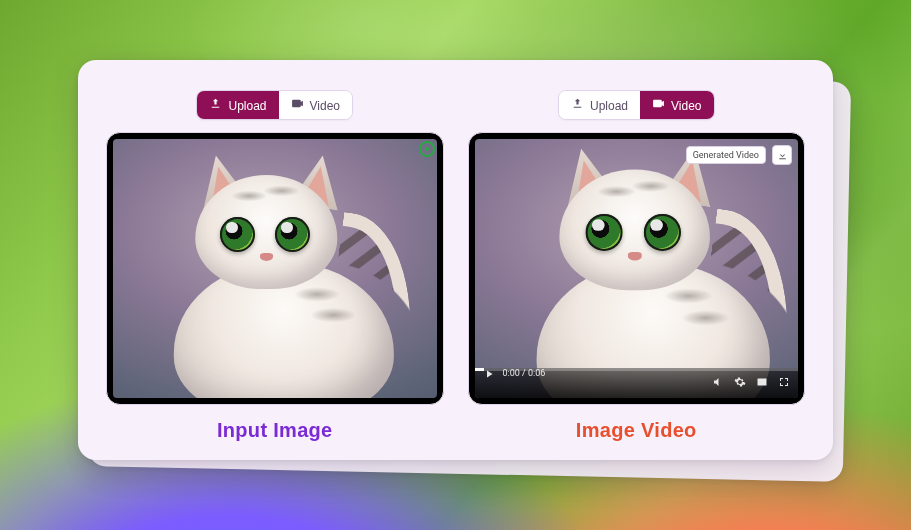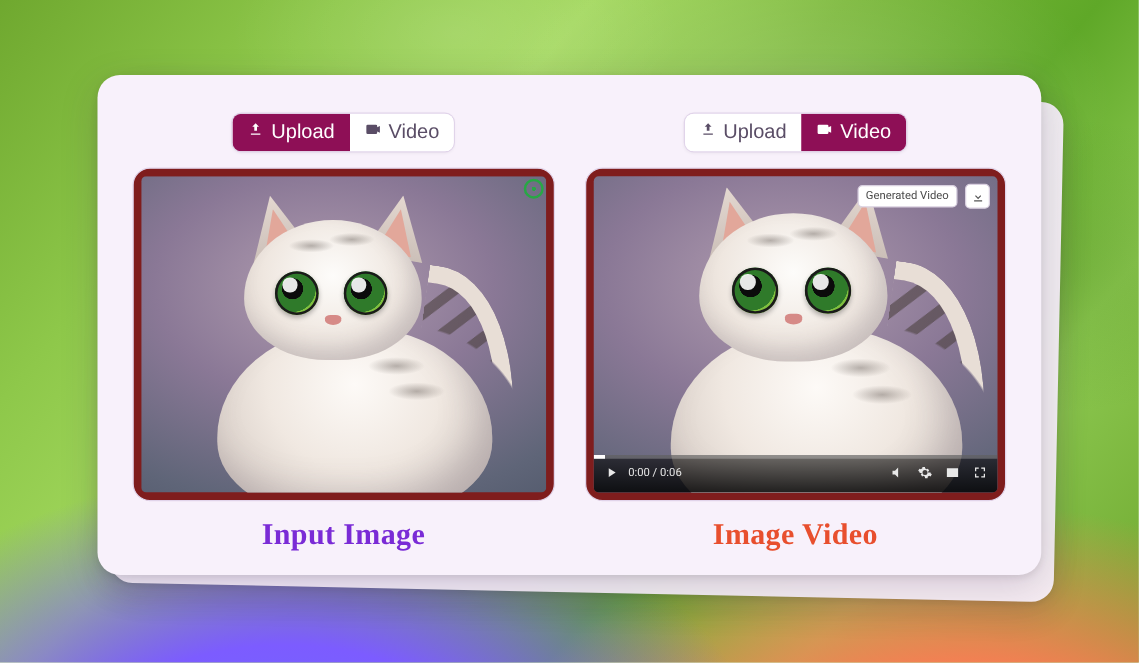--- a/index.html
+++ b/index.html
@@ -34,28 +34,28 @@
 
   .panel { flex: 1; display: flex; flex-direction: column; align-items: center; }
 
   .tabs {
     display: inline-flex; background: #fff; border: 1px solid #e1d4ea;
     border-radius: 8px; overflow: hidden; margin-bottom: 12px;
     box-shadow: 0 1px 2px rgba(0,0,0,0.04);
   }
   .tab {
     display: flex; align-items: flex-end; gap: 6px;
-    padding: 6px 12px; font-size: 16px; font-weight: 500;
+    padding: 6px 12px; font-size: 12px; font-weight: 500;
     color: #5a4d66; background: #fff; cursor: pointer; border: none;
   }
   .tab.active { background: #8e0f56; color: #fff; }
   .tab svg { width: 13px; height: 13px; }
 
   .mediabox {
-    width: 100%; flex: 1; background: #7f1d1d;
+    width: 100%; flex: 1; background: #000000;
     border: 1px solid #e1d4ea; border-radius: 14px;
     position: relative; overflow: hidden;
   }
   .mediabox-inner { position: absolute; inset: 6px; border-radius: 4px; overflow: hidden; }
   .cat-scene { width: 100%; height: 100%; position: relative;
     background: radial-gradient(ellipse 140% 120% at 45% 35%, #b19db0 0%, #8a7896 30%, #5f6578 58%, #4a5264 80%); }
   
   .cat-body {
     position:absolute; left:50%; bottom:-8%; transform:translateX(-46%);
     width:68%; height:60%;
@@ -110,31 +110,31 @@
   .video-overlay { position:absolute; top:6px; right:6px; display:flex; gap:6px; align-items:center; }
   .gen-badge { background:#fff; border:1px solid #d9d0e0; border-radius:4px;
     font-size:9px; padding:3px 6px; color:#4a4a4a; }
   .dl-btn { width:20px; height:20px; background:#fff; border:1px solid #d9d0e0;
     border-radius:4px; display:flex; align-items:center; justify-content:center; cursor:pointer; }
   .dl-btn svg{width:11px;height:11px;}
 
   .player-bar {
     position:absolute; left:0; right:0; bottom:0; height:30px;
     background: linear-gradient(to top, rgba(0,0,0,0.85), rgba(0,0,0,0.55));
-    display:flex; align-items:center; padding:0 8px; gap:8px;
+    display:flex; padding:0 8px; gap:8px;
     color:#e8e8e8; font-size:9px;
   }
   .player-bar .track { position:absolute; left:0; right:0; top:0; height:3px;
     background:rgba(255,255,255,0.25); }
   .player-bar .track::before{content:"";position:absolute;left:0;top:0;height:100%;width:3%;background:#fff;}
   .player-bar svg{width:12px;height:12px;fill:#e8e8e8;}
   .player-right{margin-left:auto;display:flex;gap:10px;align-items:center;}
 
-  .caption { margin-top: 14px; font-size: 24px; font-weight: 700; letter-spacing:.3px;
-    font-family: Liberation Serif, serif; }
+  .caption { margin-top: 14px; font-size: 20px; font-weight: 700; letter-spacing:.3px;
+    font-family: Liberation Sans, sans-serif; }
   .caption.input { color: #7a2bd6; }
   .caption.output { color: #e84f2e; }
 </style>
 </head>
 <body>
 
 <div class="card-stack">
   <div class="card back"></div>
   <div class="card front">
 

